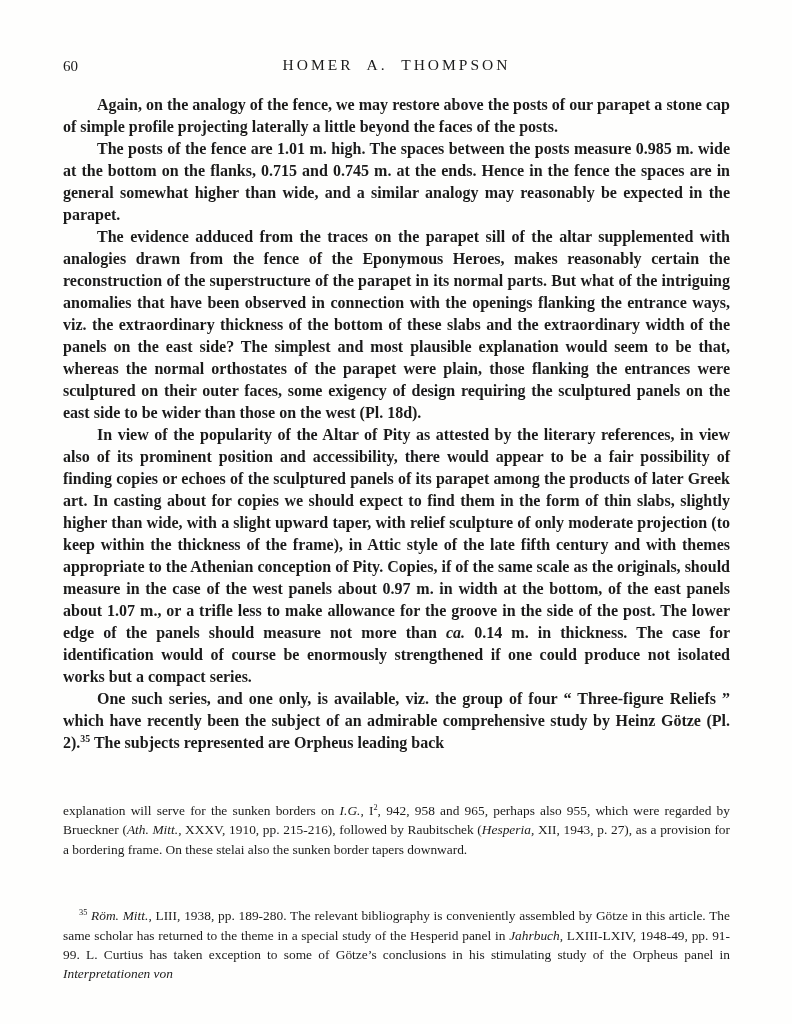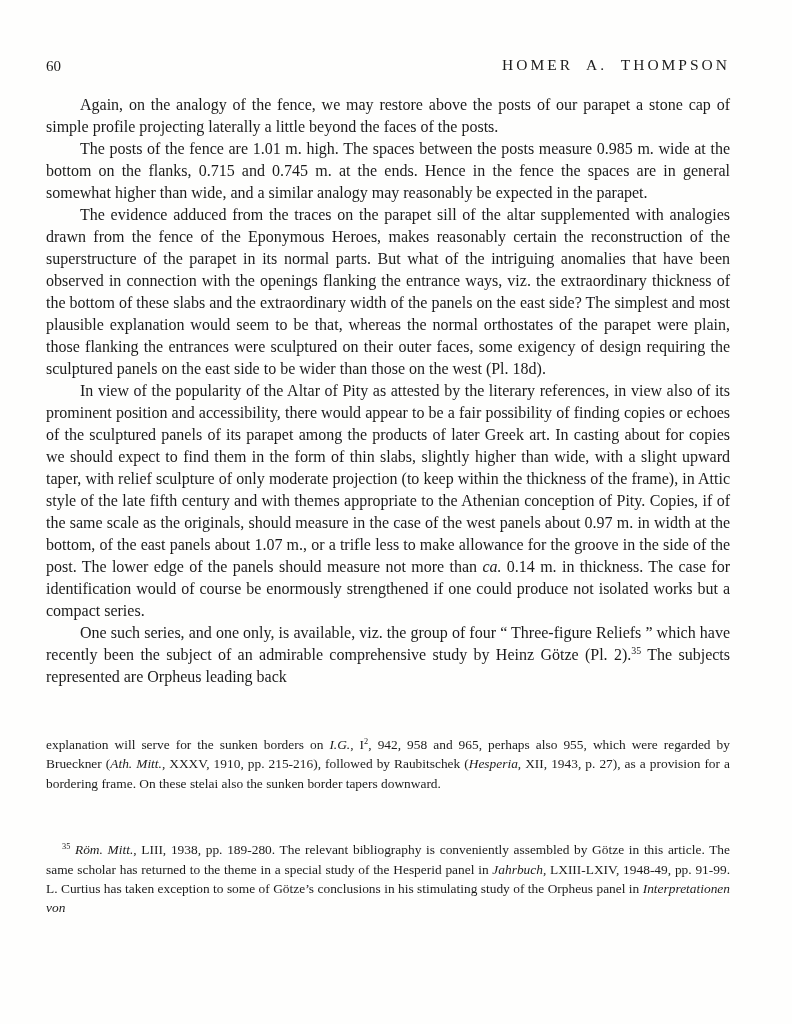--- a/index.html
+++ b/index.html
@@ -9,46 +9,46 @@
     height: 1024px;
     font-family: "Liberation Serif", "DejaVu Serif", serif;
     color: #1b1b1b;
     overflow: hidden;
   }
   .page {
     position: relative;
     width: 792px;
     height: 1024px;
     background: #fefefd;
-    padding: 56px 62px 0 46px;
+    padding: 56px 62px 0 63px;
   }
   .header {
     position: relative;
     height: 22px;
     margin-bottom: 16px;
   }
   .page-number {
     position: absolute;
     left: 0;
     top: 2px;
     font-size: 15px;
   }
   .running-title {
     display: block;
-    text-align: right;
+    text-align: center;
     font-size: 15.5px;
     letter-spacing: 3px;
     word-spacing: 7px;
   }
   .body-text p {
     font-size: 16px;
     line-height: 22px;
     text-align: justify;
   }
-  .body-text p.indent { text-indent: 34px; }
+  .body-text p.indent { text-indent: 34px; font-weight: bold; }
   .footnotes { margin-top: 24px; }
   .footnotes p {
     font-size: 13.4px;
     line-height: 19.4px;
     text-align: justify;
     margin-top: 47px;
   }
   .footnotes p.indent { text-indent: 16px; }
   sup {
     font-size: 0.62em;

